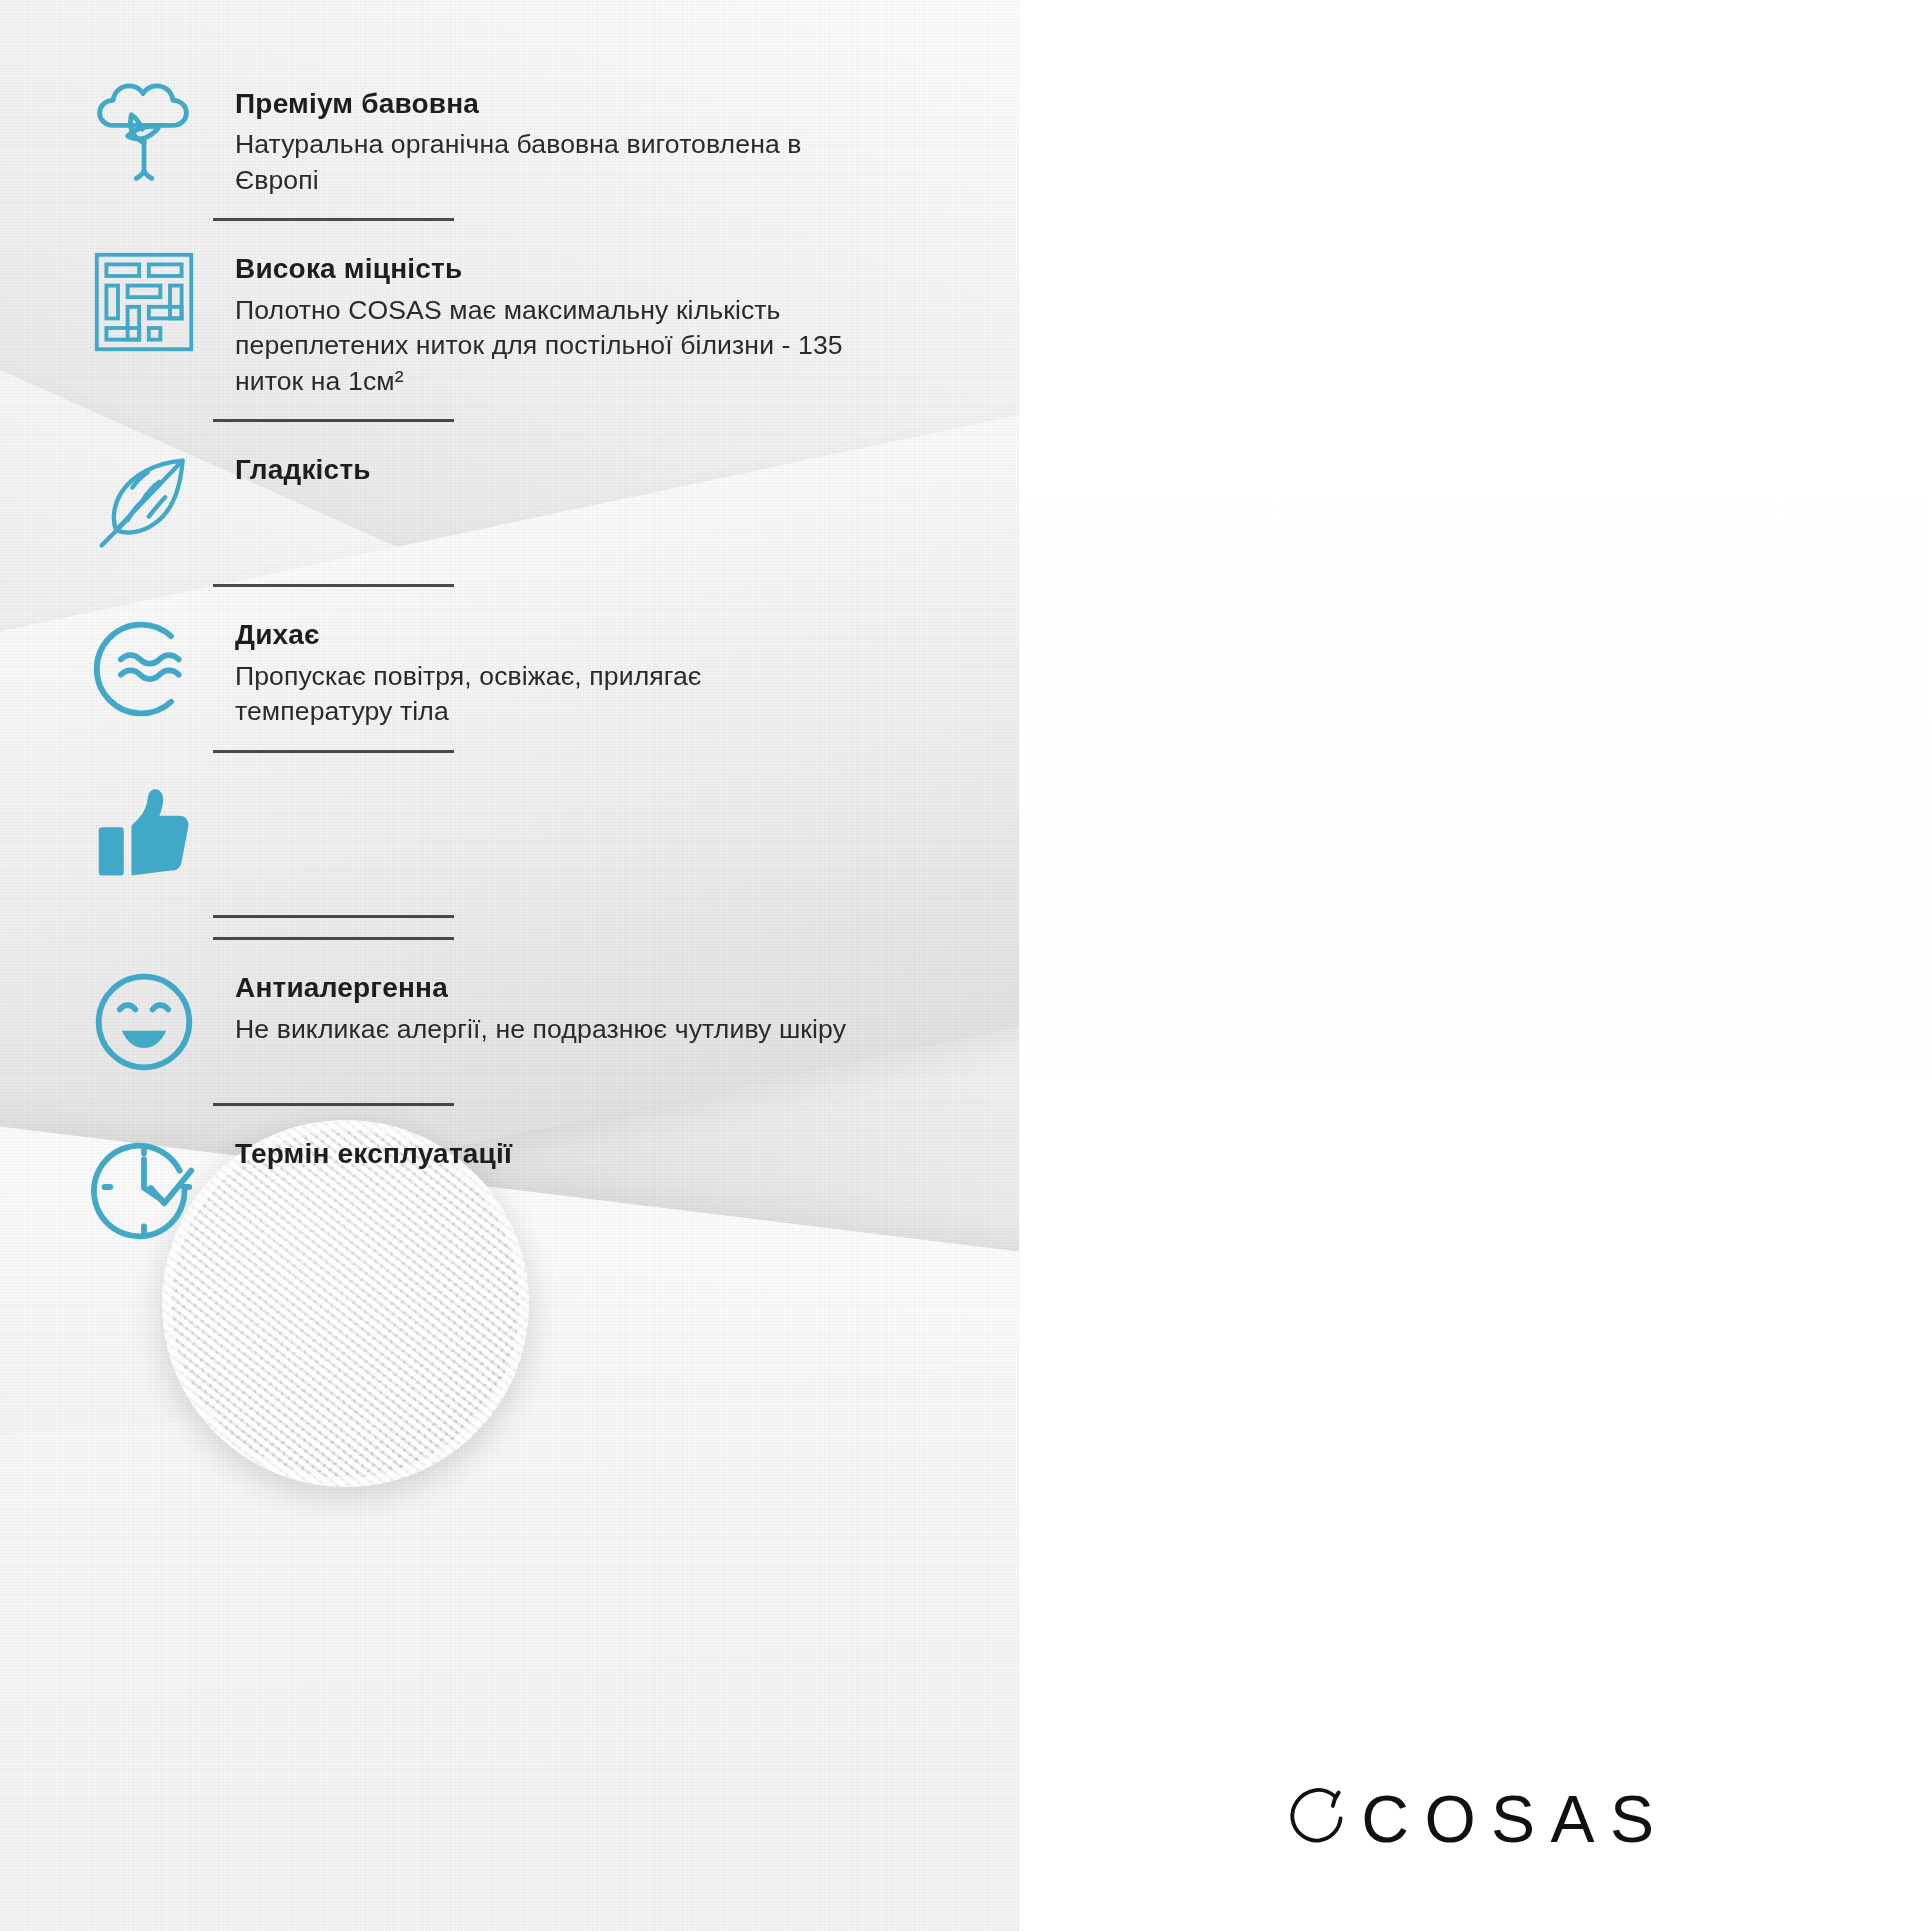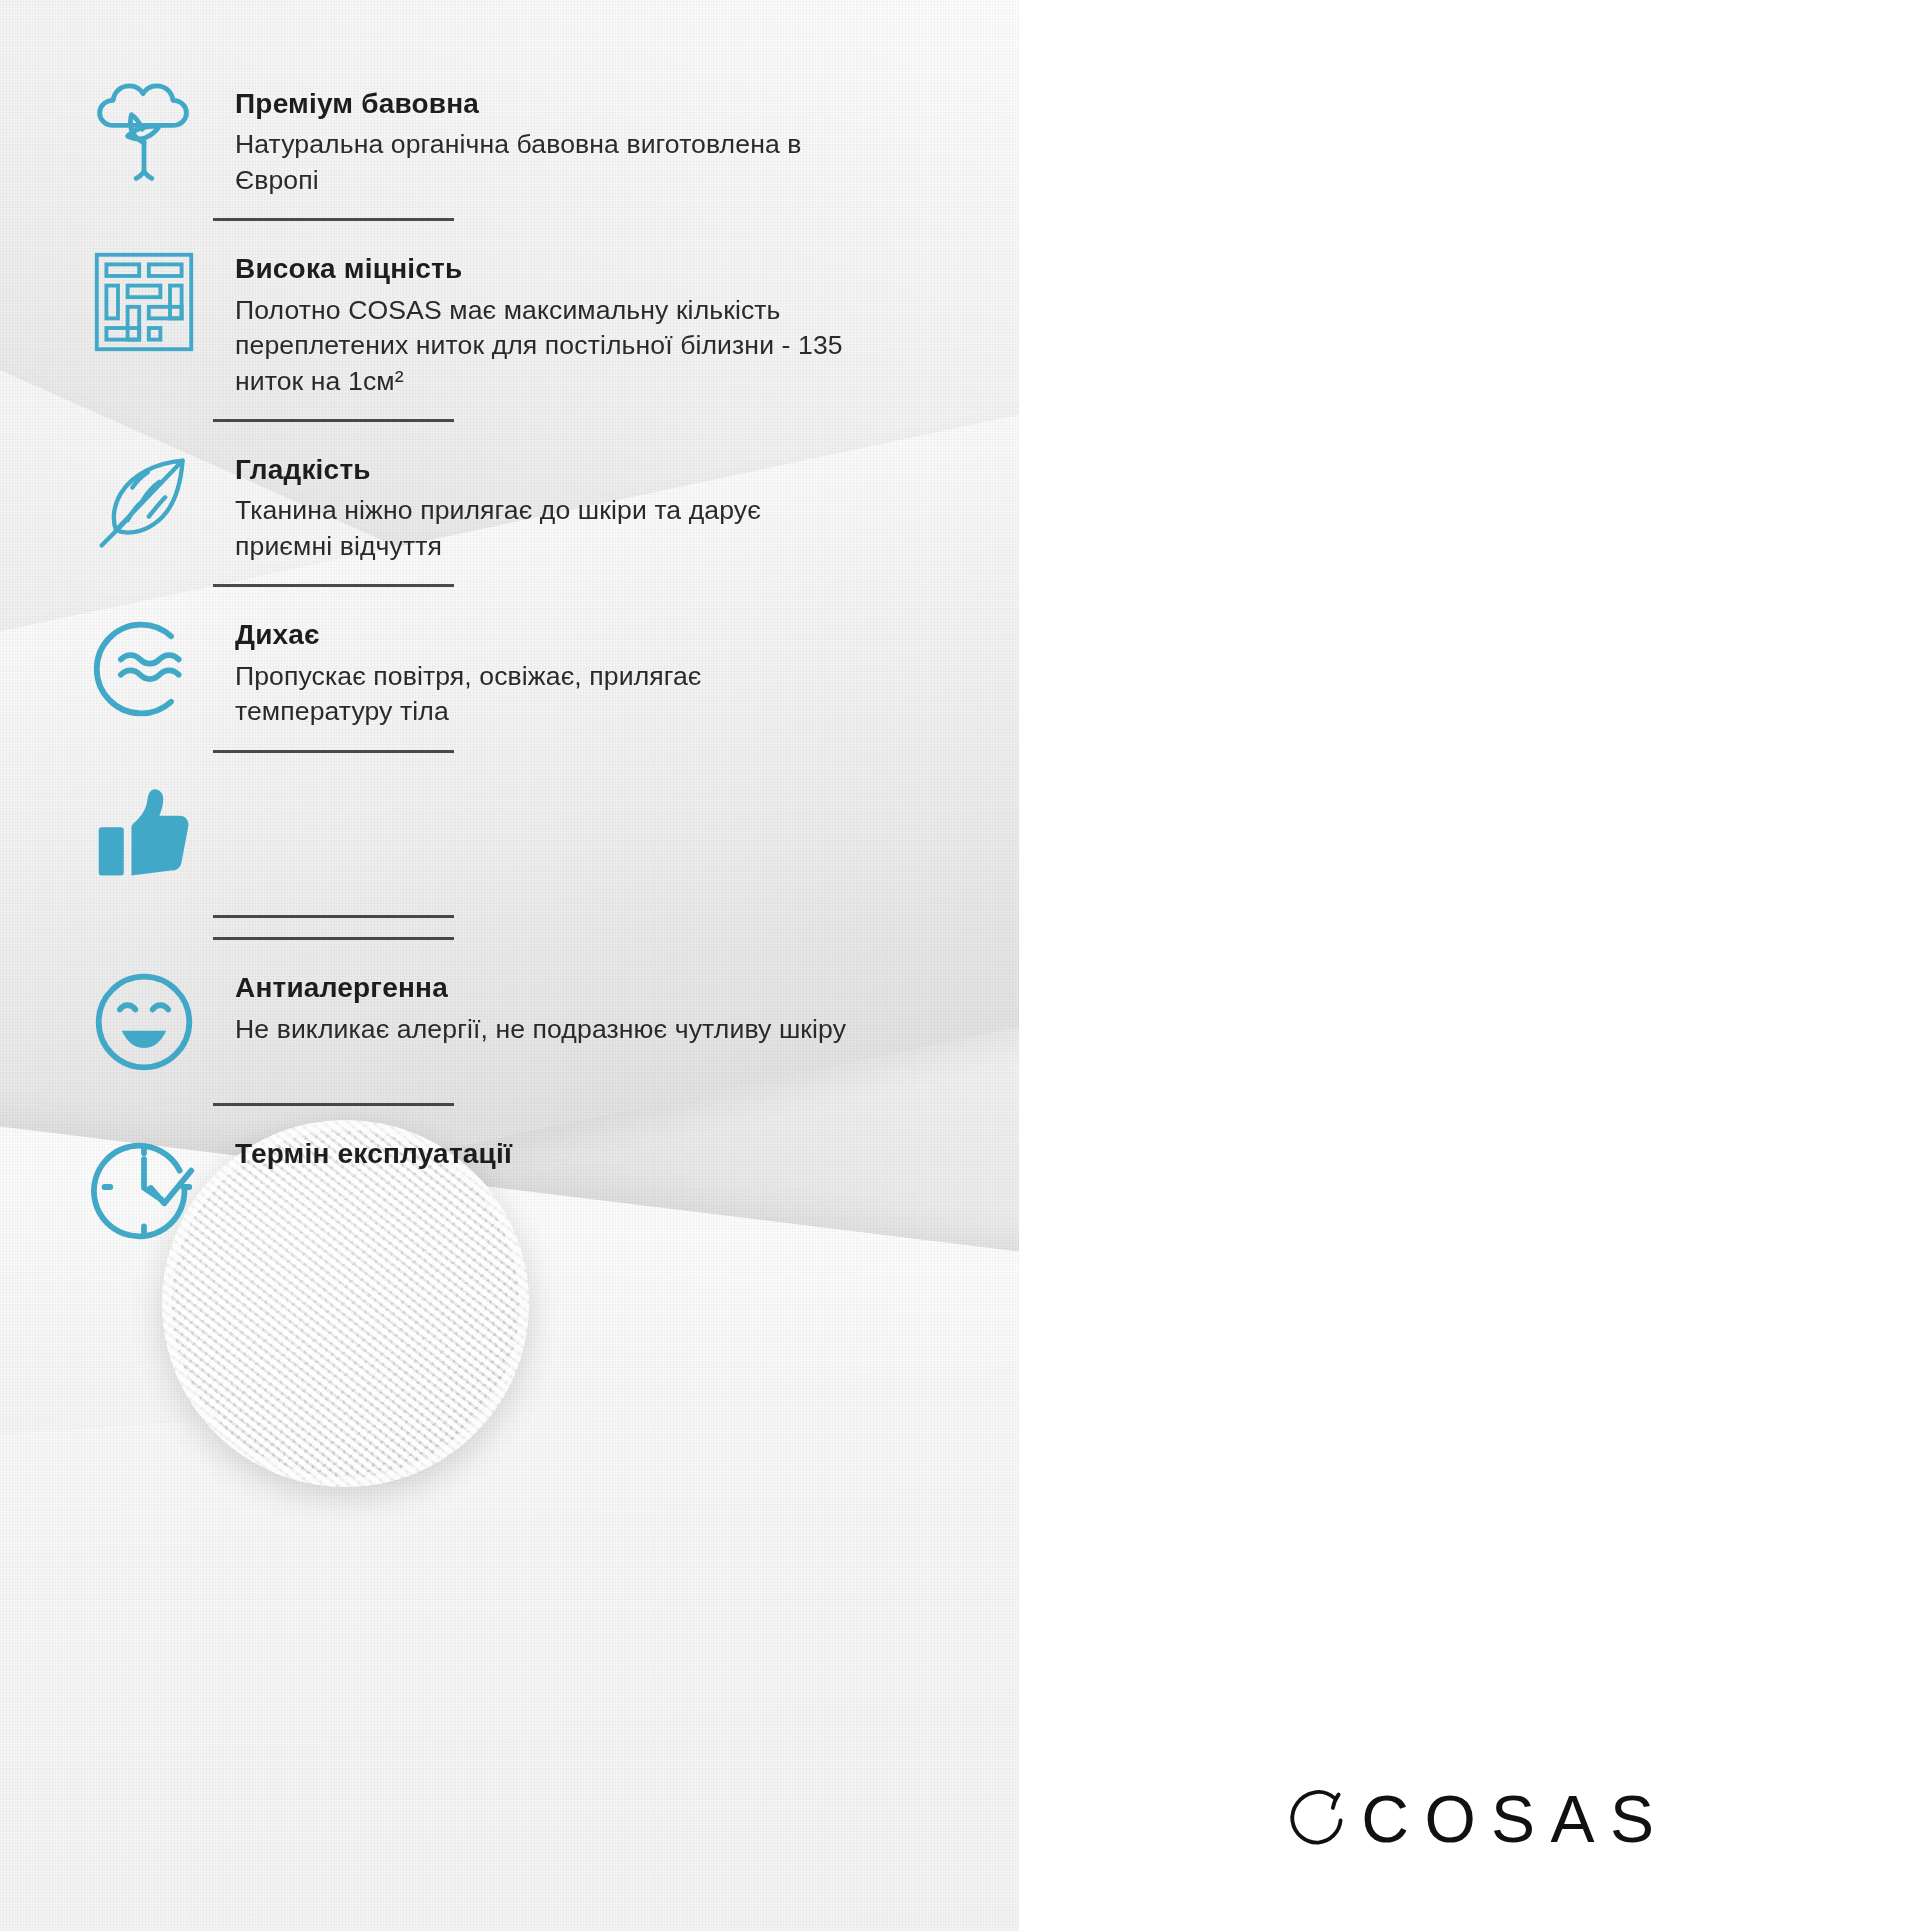--- a/index.html
+++ b/index.html
@@ -164,21 +164,21 @@
     opacity: .85;
   }
 
   
   .brand {
     position: absolute;
     left: 1019px;
     top: 1781px;
     width: 912px;
     display: flex;
-    align-items: center;
+    align-items: flex-start;
     justify-content: center;
     gap: 13.5px;
   }
   .brand-text {
     font-family: "Liberation Sans", sans-serif;
     font-size: 66px;
     letter-spacing: 15.4px;
     color: #111111;
     font-weight: 400;
   }
@@ -256,21 +256,20 @@
       <div class="feat-icon">
         <svg width="108" height="108" viewBox="0 0 112 112" fill="none" stroke="currentColor" stroke-width="4.5" stroke-linecap="round" stroke-linejoin="round">
           <path d="M96 12C70 14 44 26 32 46c-8 13-9 28-5 38L94 14"></path>
           <path d="M27 84c10 5 26 3 39-6 20-13 28-40 30-66"></path>
           <path d="M12 100l24-24"></path>
           <path d="M60 24c-6 4-12 10-16 16M72 34c-6 4-13 12-18 20M78 50c-6 6-12 14-17 20M52 56c-5 5-10 12-13 18"></path>
         </svg>
       </div>
       <div class="feat-text">
         <div class="feat-title">Гладкість</div>
-        <div class="feat-desc">Тканина ніжно прилягає до шкіри та дарує приємні відчуття</div>
       </div>
     </div>
     <div class="divider"></div>
 
     <div class="feature">
       <div class="feat-icon">
         <svg width="108" height="108" viewBox="0 0 112 112" fill="none" stroke="currentColor" stroke-width="6" stroke-linecap="round">
           <path d="M84 22a46 46 0 1 0 0 68"></path>
           <path d="M32 46c6-6 14-6 20 0s14 6 20 0 14-6 20 0"></path>
           <path d="M32 62c6-6 14-6 20 0s14 6 20 0 14-6 20 0"></path>

